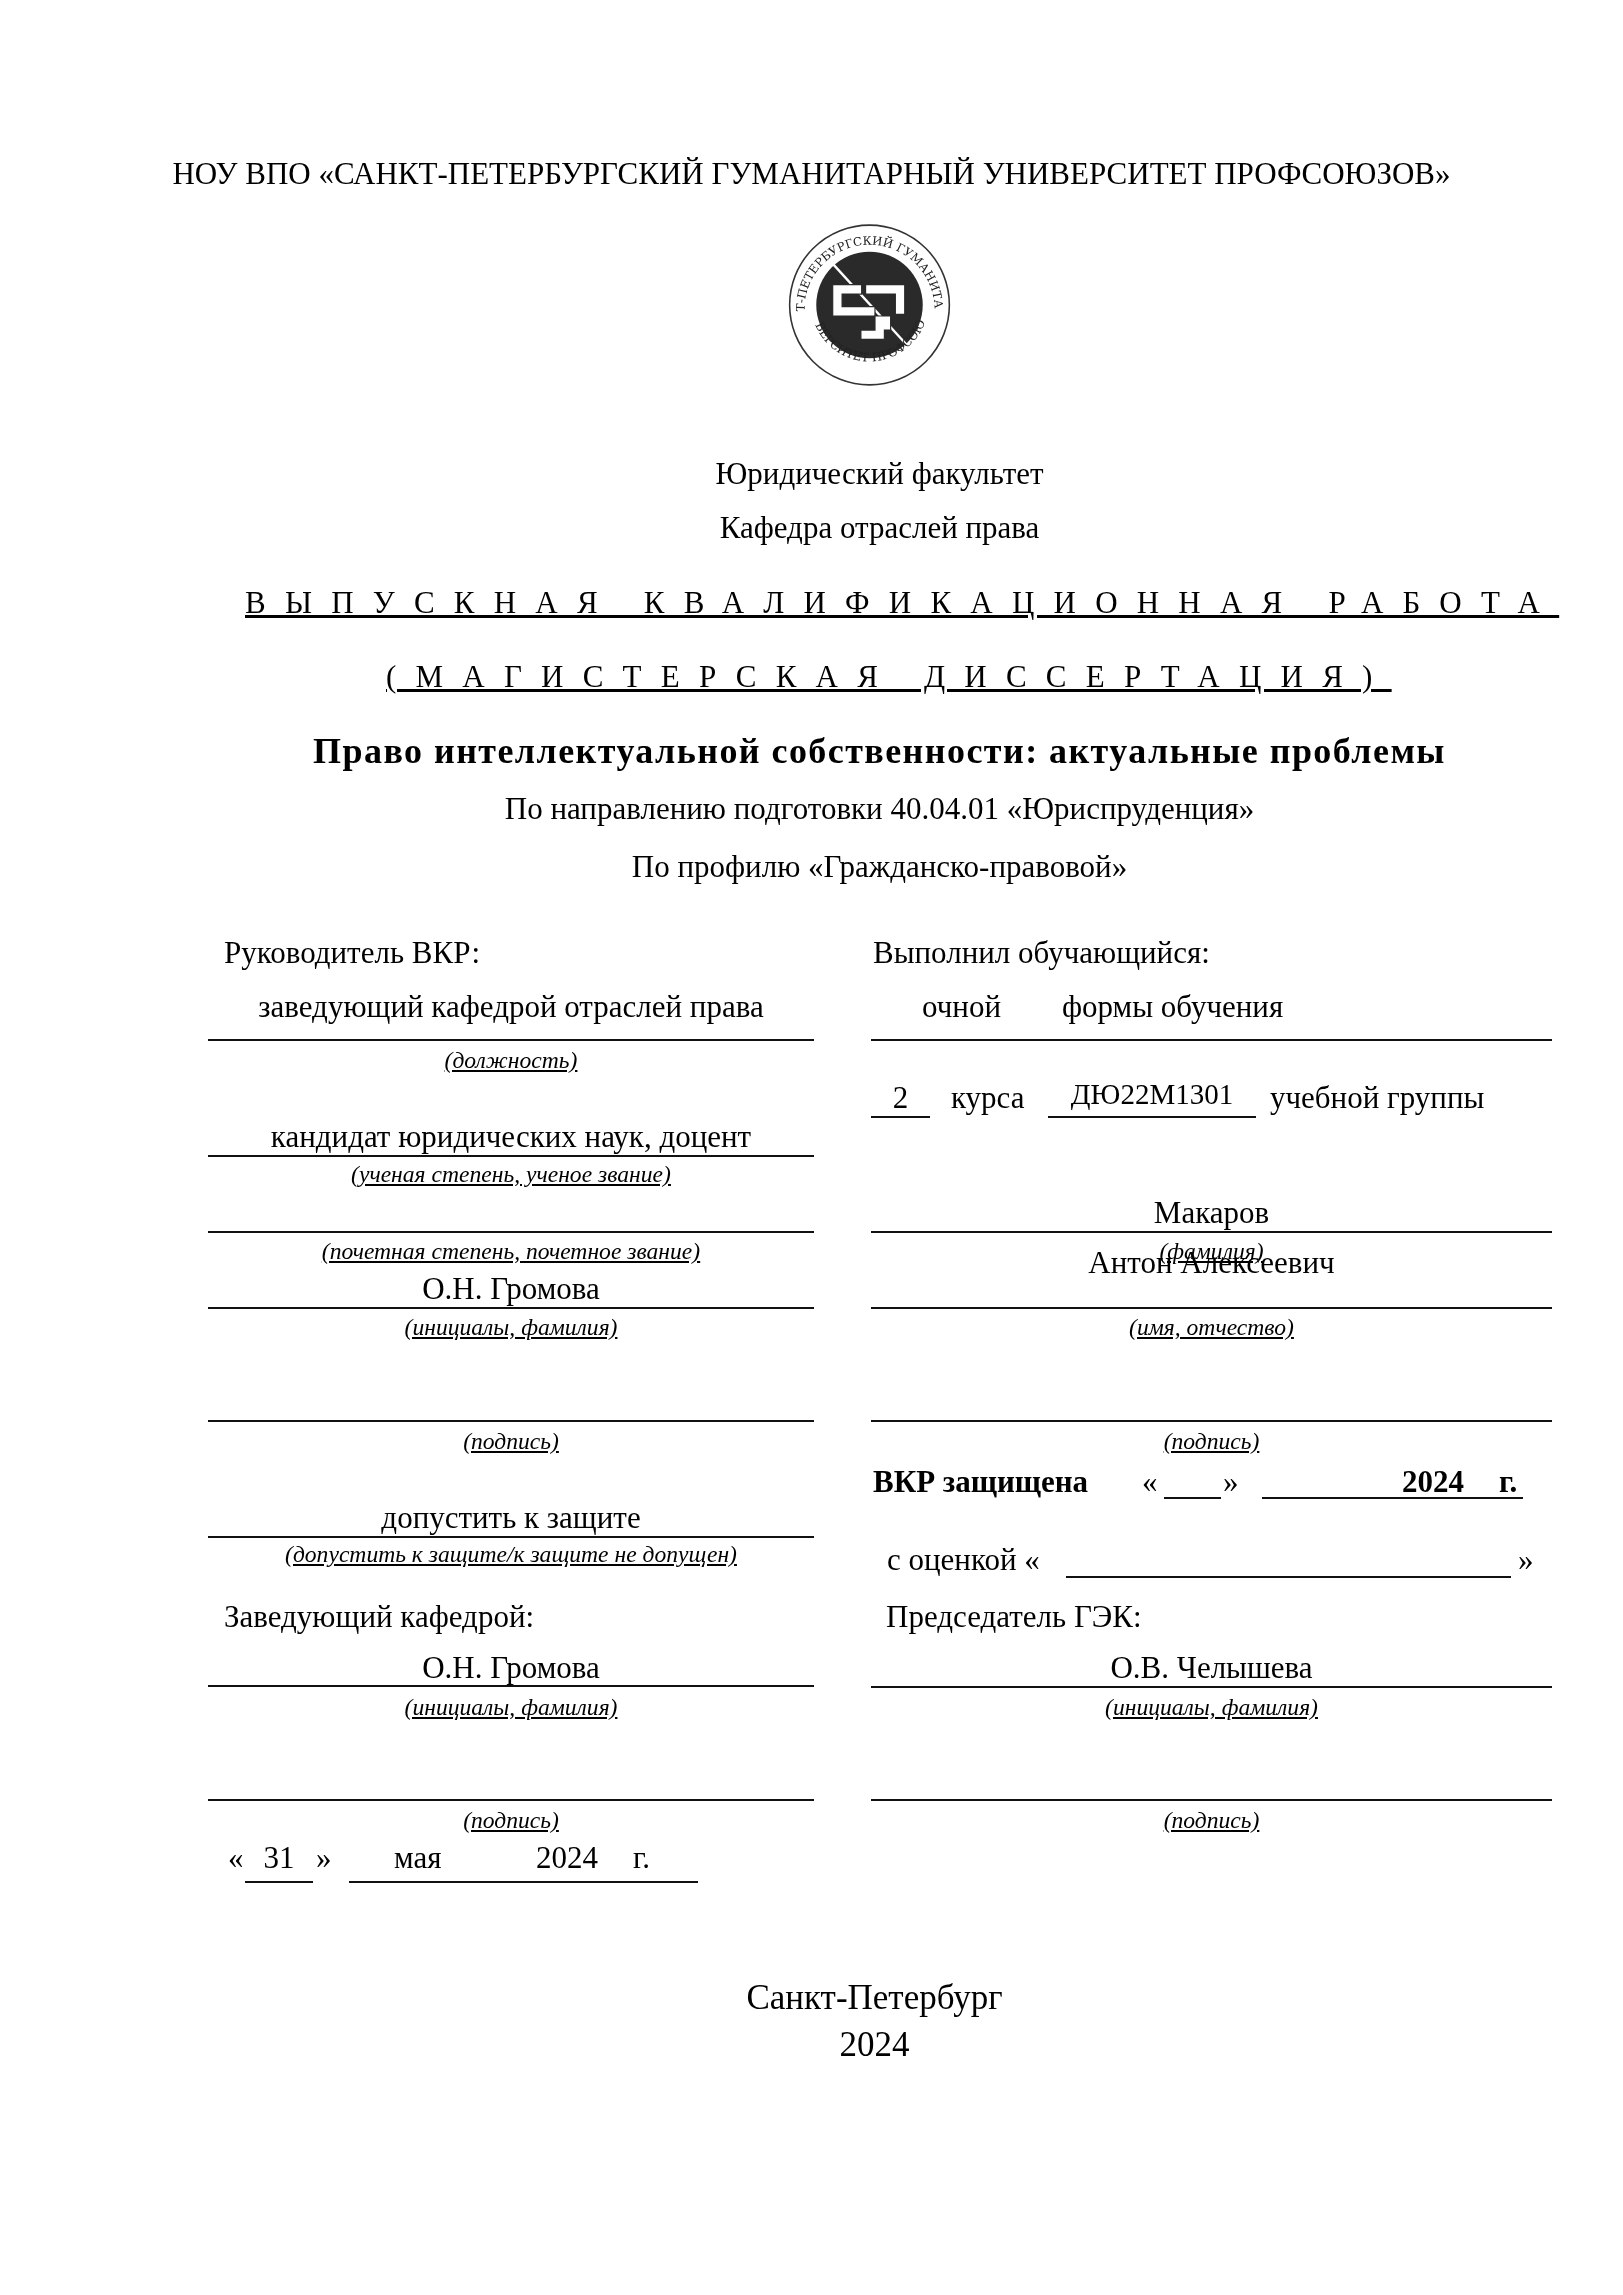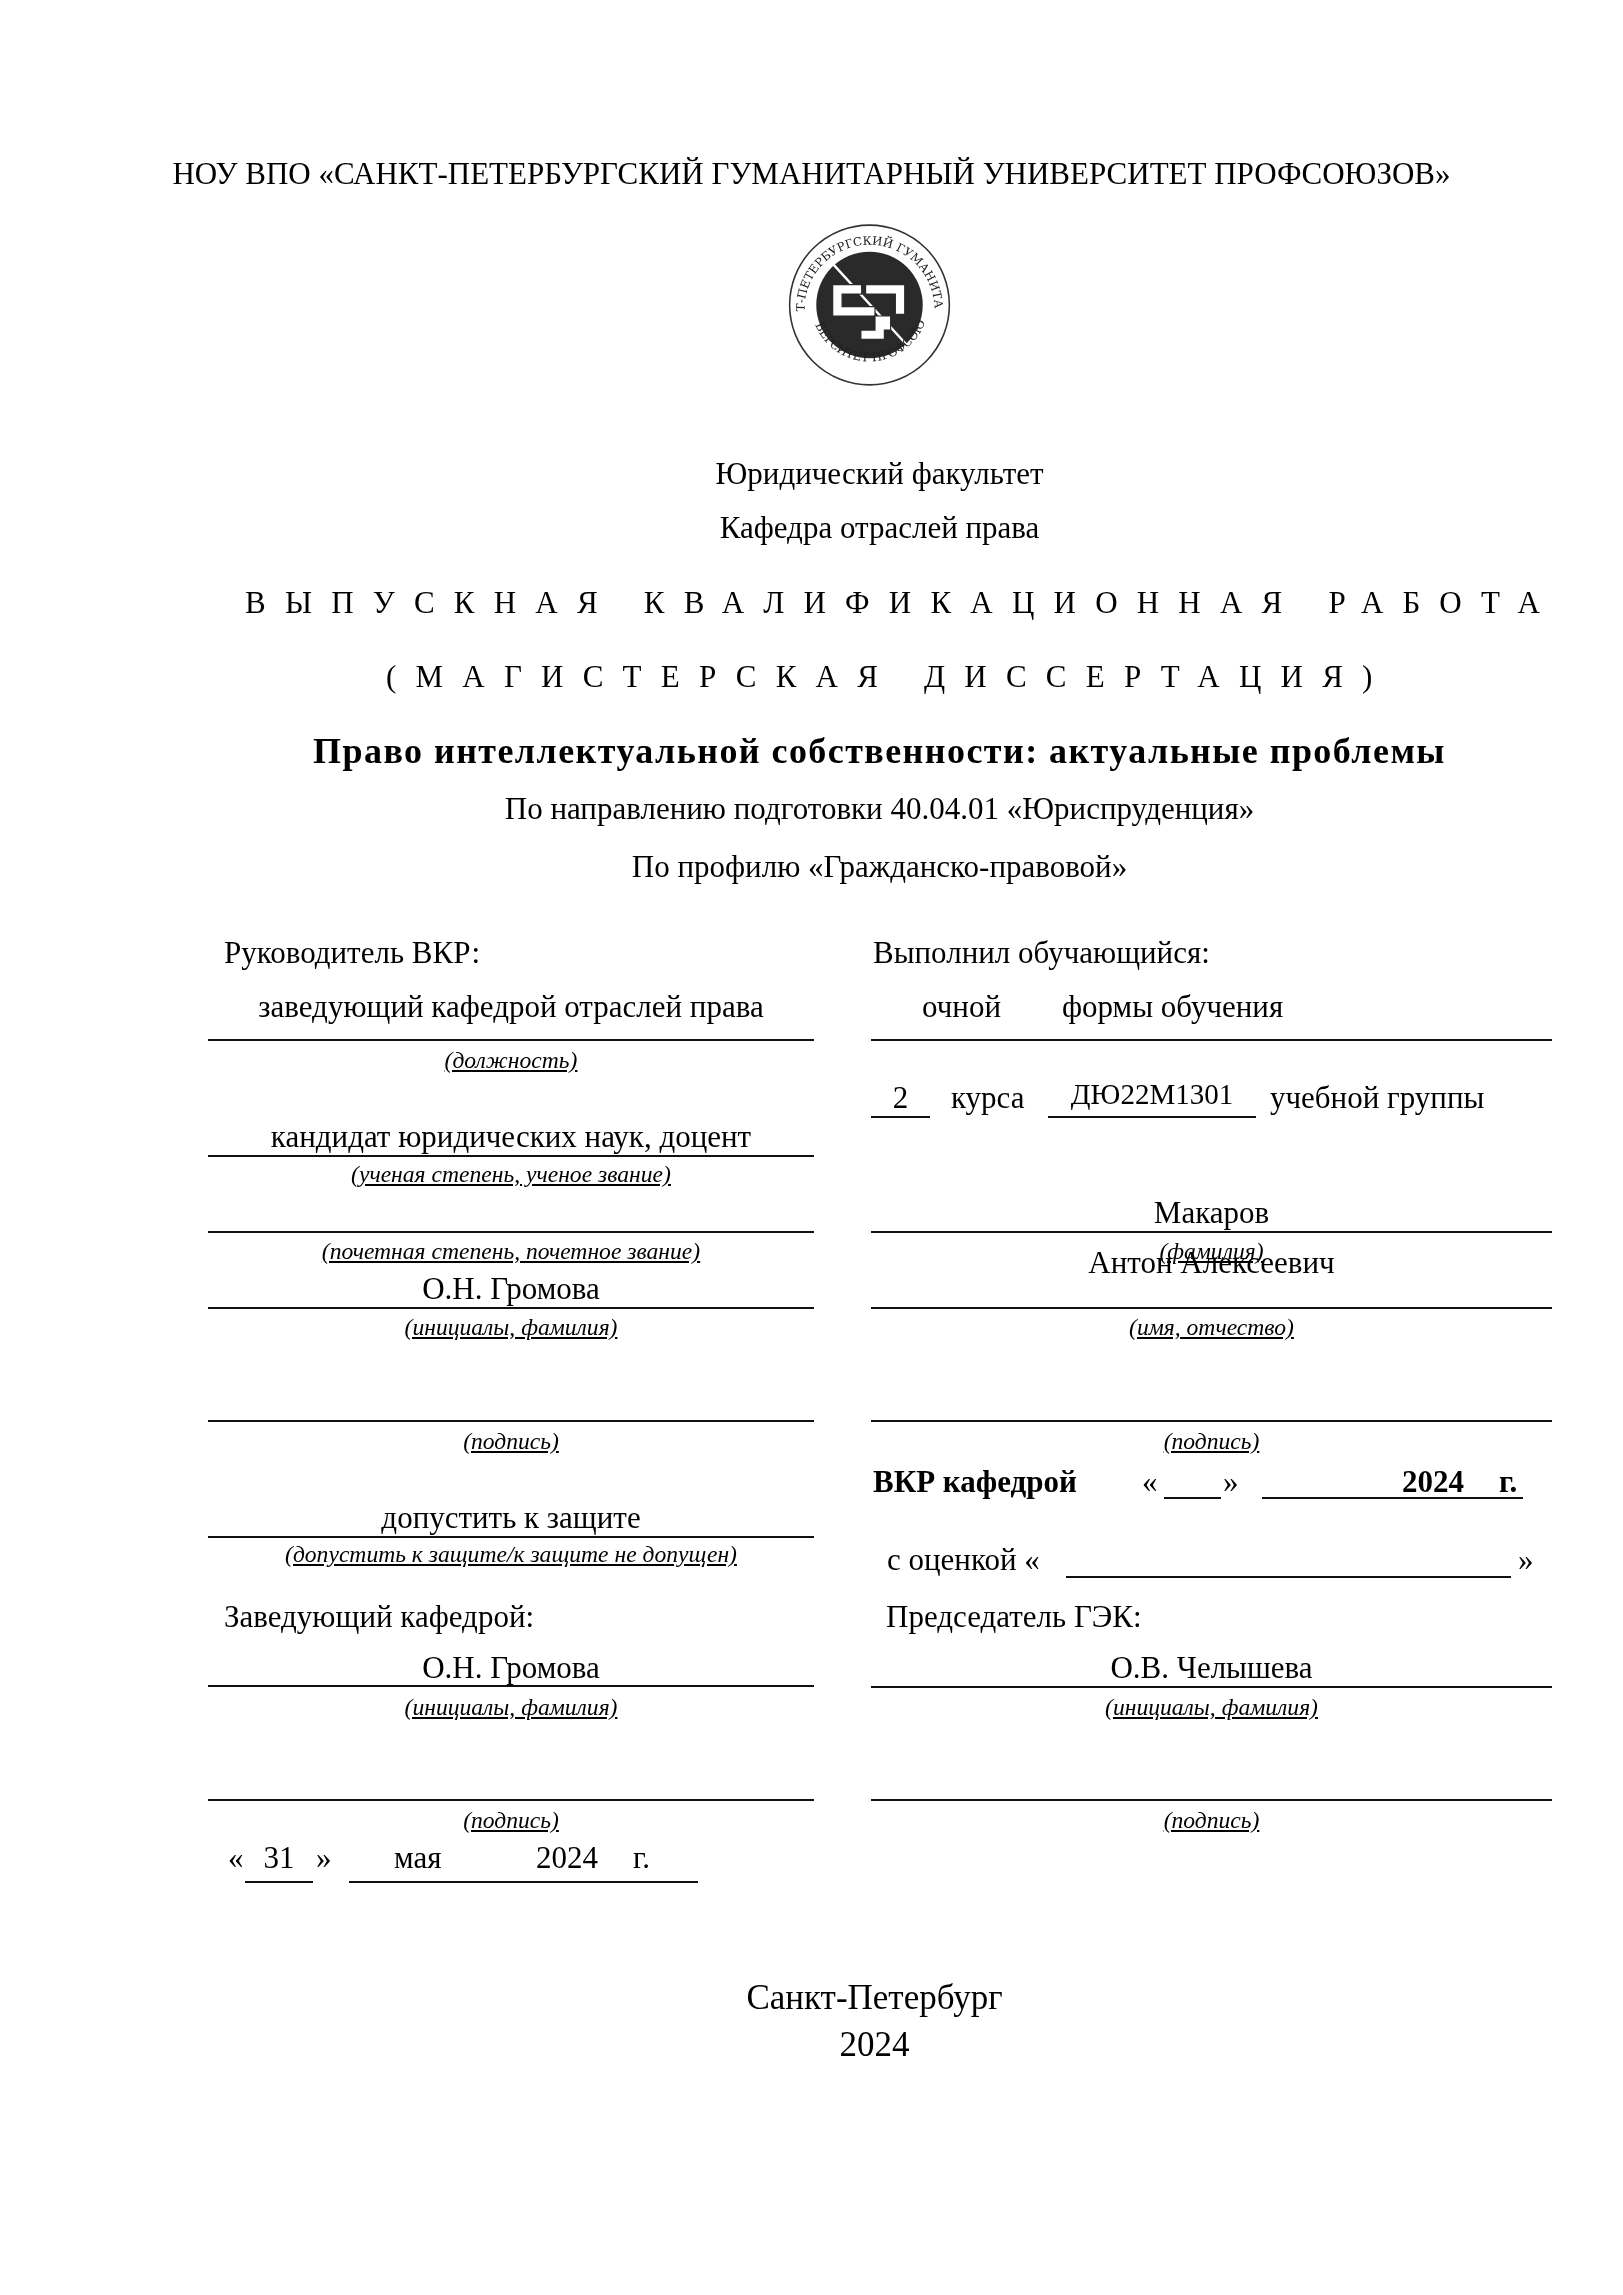--- a/index.html
+++ b/index.html
@@ -4,21 +4,21 @@
   <style>
     html, body { margin: 0; padding: 0; background: #ffffff; }
     body { width: 1623px; height: 2295px; position: relative; overflow: hidden;
            font-family: "Liberation Serif", "DejaVu Serif", serif; color: #000; }
     .abs { position: absolute; white-space: nowrap; }
     .center { text-align: center; }
     .t40 { font-size: 31px; line-height: 38px; }
     .t44 { font-size: 35px; line-height: 41px; }
     .cap { font-size: 23.6px; line-height: 28px; font-style: italic; text-decoration: underline; }
     .line { position: absolute; height: 0; border-top: 2px solid #111; }
-    .spaced { letter-spacing: 0.62em; }
+    .spaced { letter-spacing: 0.62em; text-decoration: underline; }
     .bold { font-weight: bold; }
     .logo { position: absolute; left: 787px; top: 222px; width: 165px; height: 166px; }
   </style>
 </head>
 <body>
 
 <div class="abs center t40" style="left:0; width:1623px; top:155px;">НОУ ВПО «САНКТ-ПЕТЕРБУРГСКИЙ ГУМАНИТАРНЫЙ УНИВЕРСИТЕТ ПРОФСОЮЗОВ»</div>
 
 <div class="logo">
   <svg width="165" height="166" viewBox="0 0 210 212">
@@ -111,21 +111,21 @@
 <div class="line" style="left:871px; width:681px; top:1231px;"></div>
 <div class="abs center cap" style="left:871px; width:681px; top:1237px;">(фамилия)</div>
 
 <div class="abs center t40" style="left:871px; width:681px; top:1244px;">Антон Алексеевич</div>
 <div class="line" style="left:871px; width:681px; top:1307px;"></div>
 <div class="abs center cap" style="left:871px; width:681px; top:1313px;">(имя, отчество)</div>
 
 <div class="line" style="left:871px; width:681px; top:1420px;"></div>
 <div class="abs center cap" style="left:871px; width:681px; top:1427px;">(подпись)</div>
 
-<div class="abs t40 bold" style="left:873px; top:1463px;">ВКР кафедрой</div>
+<div class="abs t40 bold" style="left:873px; top:1463px;">ВКР защищена</div>
 <div class="abs t40" style="left:1142px; top:1463px;">«</div>
 <div class="abs center t40" style="left:1164px; width:57px; top:1463px;"></div>
 <div class="line" style="left:1164px; width:57px; top:1497px;"></div>
 <div class="abs t40" style="left:1223px; top:1463px;">»</div>
 <div class="abs t40 bold" style="left:1402px; top:1463px;">2024</div>
 <div class="abs t40 bold" style="left:1499px; top:1463px;">г.</div>
 <div class="line" style="left:1262px; width:261px; top:1497px;"></div>
 
 <div class="abs t40" style="left:887px; top:1541px;">с оценкой «</div>
 <div class="abs center t40" style="left:1066px; width:445px; top:1541px;"></div>

